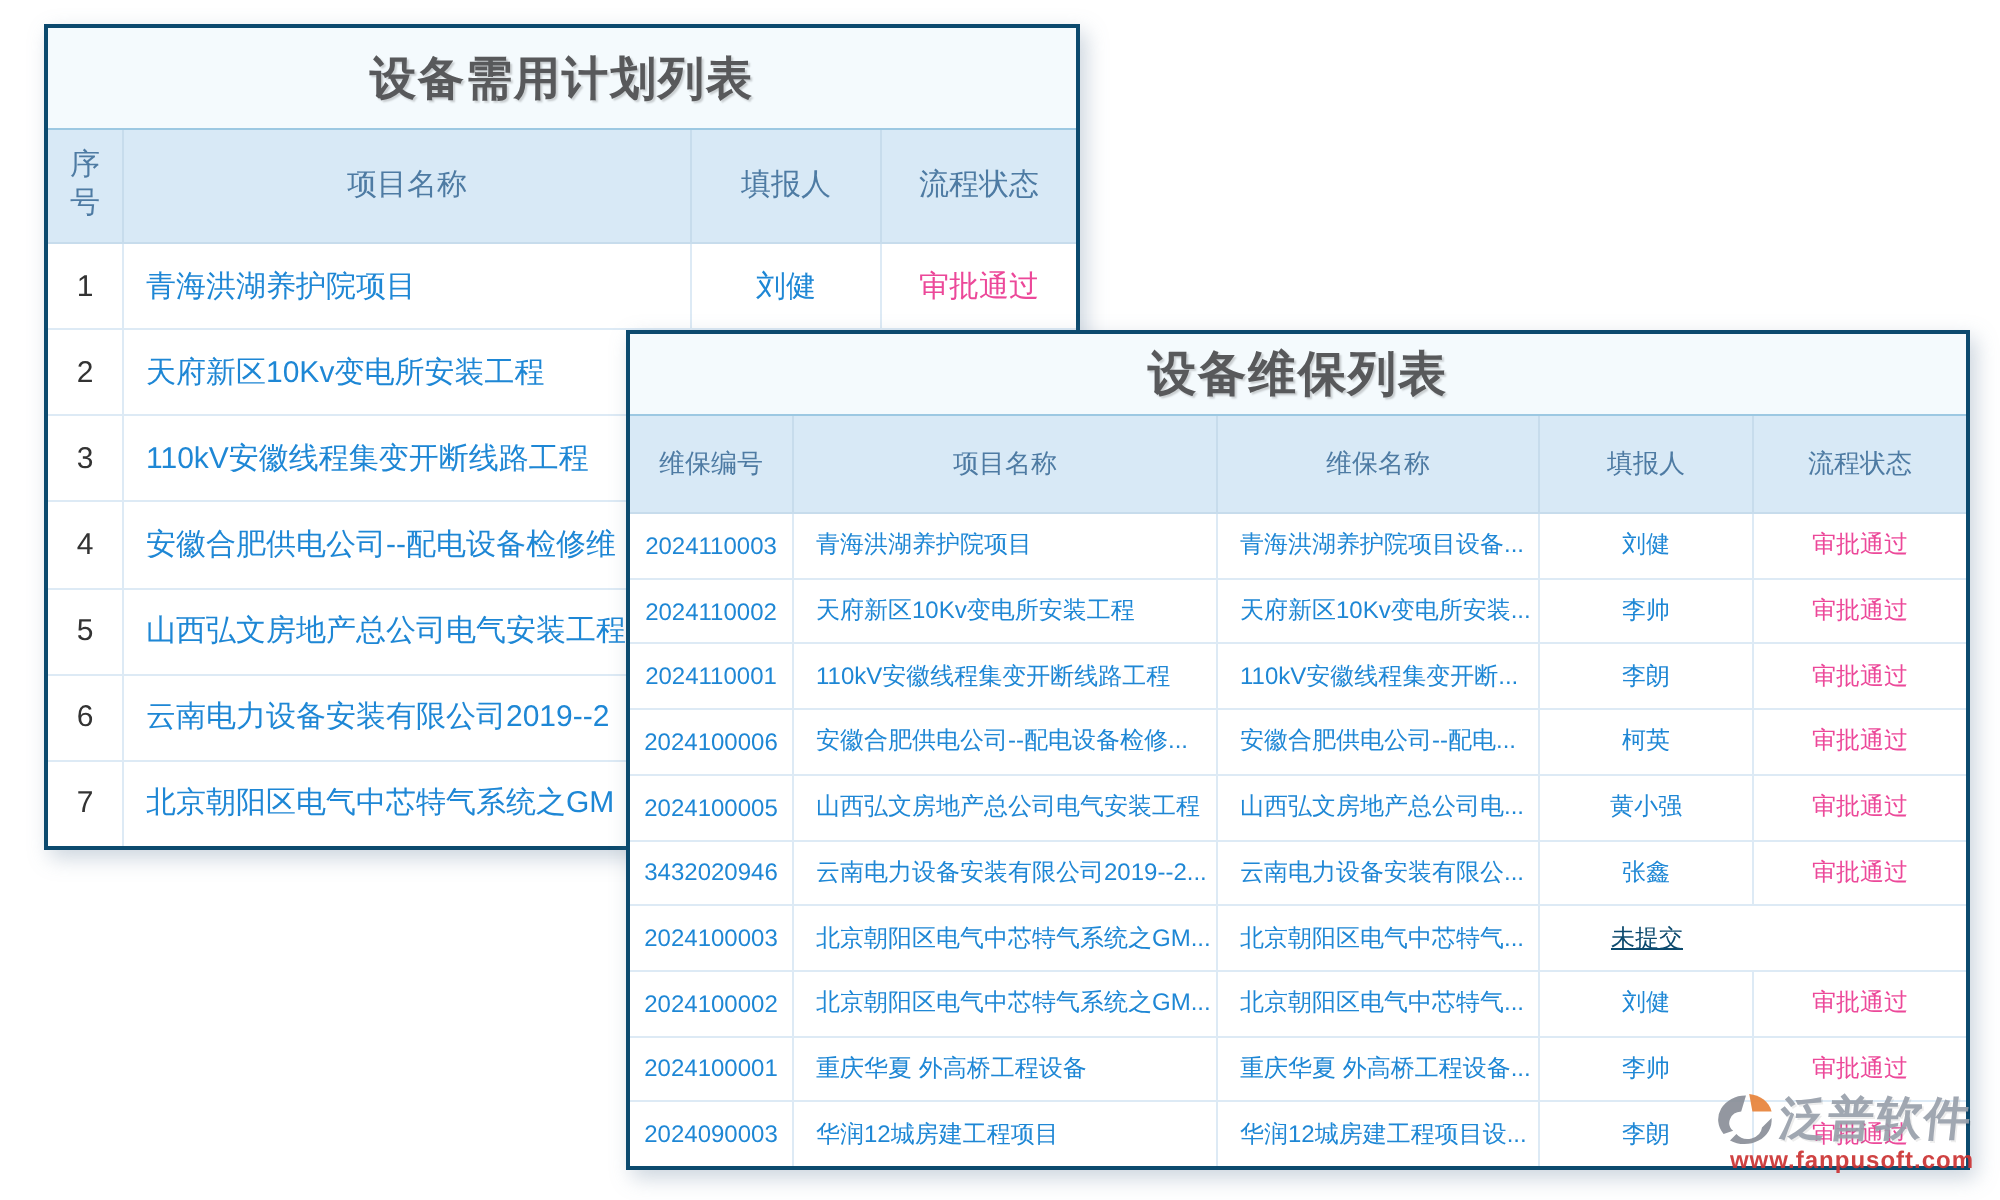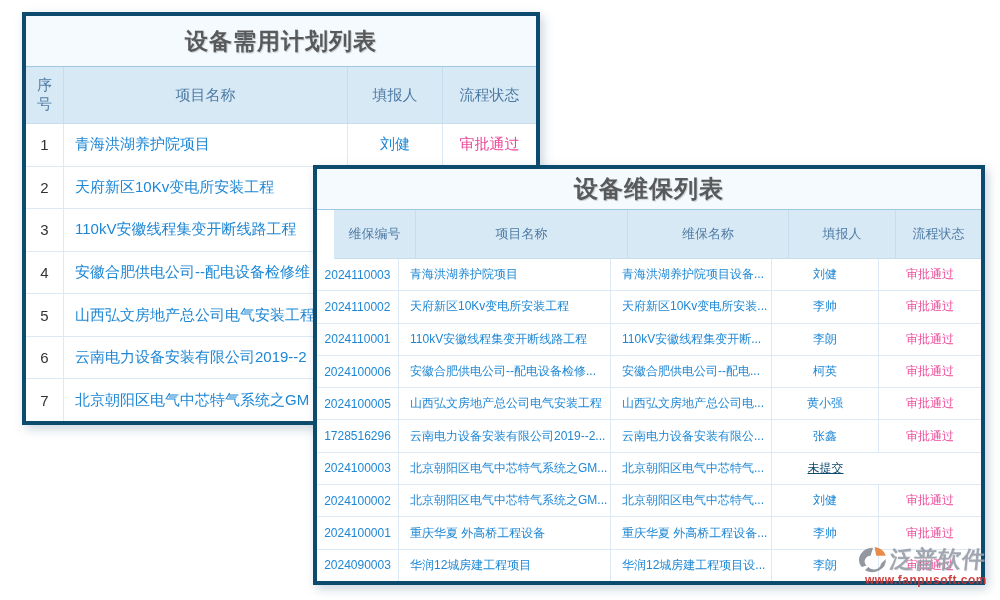--- a/index.html
+++ b/index.html
@@ -3,21 +3,21 @@
 <meta charset="utf-8">
 <style>
   html,body { margin:0; padding:0; }
   body {
     width:1000px; height:600px; position:relative; overflow:hidden;
     background:#ffffff;
     font-family:"Liberation Sans", sans-serif;
   }
   .table-card {
     position:absolute; box-sizing:border-box; background:#ffffff;
-    border:4px solid #0c4a6e;
+    border:2px solid #0c4a6e;
     box-shadow:3px 4px 10px rgba(110,135,160,0.35);
     display:flex; flex-direction:column;
   }
   #plan-card  { left:22px;  top:12px;  width:518px; height:413px; z-index:1; }
   #maint-card { left:313px; top:165px; width:672px; height:420px; z-index:2; }
 
   .card-title {
     flex:0 0 auto; display:flex; align-items:center; justify-content:center;
     background:#F4FAFD; border-bottom:1px solid #9CC8E2;
     color:#58595B; font-weight:bold;
@@ -26,21 +26,21 @@
   }
   #plan-card  .card-title { height:50px; font-size:23px; }
   #maint-card .card-title { height:40px; font-size:24px; }
 
   .tr { display:grid; }
   .tr-plan  { grid-template-columns:38px 284px 95px 1fr; }
   .tr-maint { grid-template-columns:82px 212px 161px 107px 1fr; }
 
   .thead { flex:0 0 auto; background:#D8E9F6; border-bottom:1px solid #C7DCEC; }
   #plan-card  .thead { height:56px; }
-  #maint-card .thead { height:48px;margin-left:17px; }
+  #maint-card .thead { height:48px; }
   .th {
     display:flex; align-items:center; justify-content:center; text-align:center;
     color:#4E7BA3; border-right:1px solid #C7DCEC; line-height:1.25;
   }
   #plan-card  .th { font-size:15px; }
   #maint-card .th { font-size:13px; }
   .th:last-child { border-right:none; }
   .th .wrap2 { white-space:pre-line; }
 
   .tbody { flex:1 1 auto; display:flex; flex-direction:column; }
@@ -175,21 +175,21 @@
       <div class="td status">审批通过</div>
     </div>
     <div class="tr tr-maint data-row">
       <div class="td blue">2024100005</div>
       <div class="td left blue">山西弘文房地产总公司电气安装工程</div>
       <div class="td left blue">山西弘文房地产总公司电...</div>
       <div class="td blue">黄小强</div>
       <div class="td status">审批通过</div>
     </div>
     <div class="tr tr-maint data-row">
-      <div class="td blue">1728516296</div>
+      <div class="td blue">3432020946</div>
       <div class="td left blue">云南电力设备安装有限公司2019--2...</div>
       <div class="td left blue">云南电力设备安装有限公...</div>
       <div class="td blue">张鑫</div>
       <div class="td status">审批通过</div>
     </div>
     <div class="tr tr-maint data-row">
       <div class="td blue">2024100003</div>
       <div class="td left blue">北京朝阳区电气中芯特气系统之GM...</div>
       <div class="td left blue">北京朝阳区电气中芯特气...</div>
       <div class="td status navy">未提交</div>

